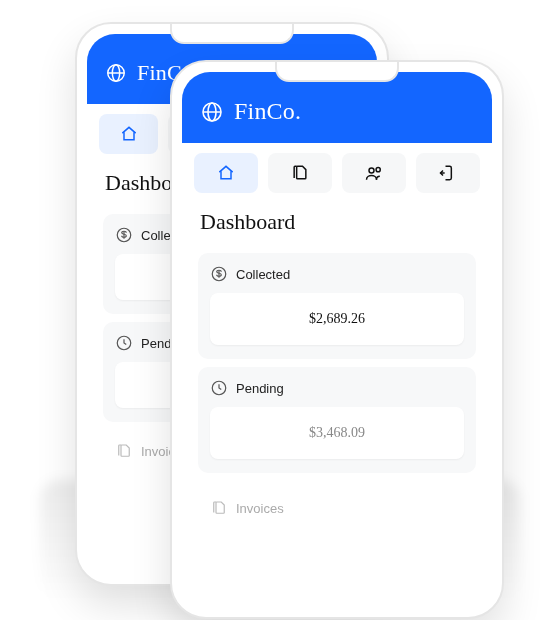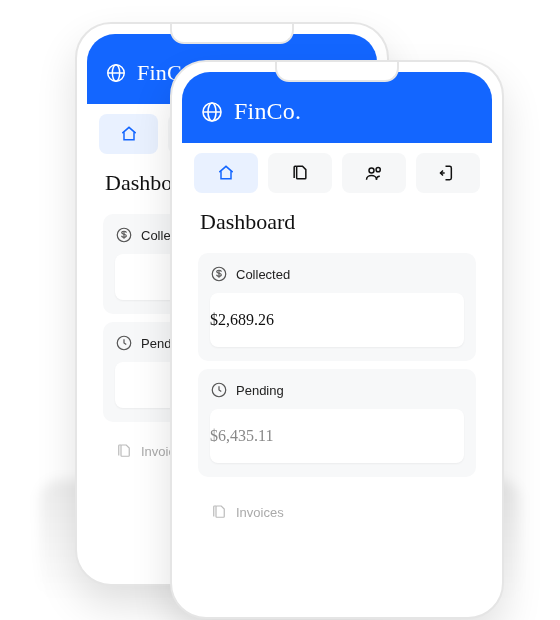--- a/index.html
+++ b/index.html
@@ -17,21 +17,21 @@
   .navbtn{flex:1;height:40px;border-radius:8px;background:#f6f7f8;display:flex;align-items:center;justify-content:center}
   .navbtn.active{background:#e9f1ff}
   .navbtn svg{width:20px;height:20px}
   .navbtn.active svg{stroke:#1366ff}
   .title{font-size:22px;color:#111;padding:6px 18px 10px 18px}
   .card{background:#f7f8f9;border-radius:10px;margin:8px 16px;padding:12px 12px 14px 12px}
   .card-h{display:flex;align-items:center;gap:8px;color:#222;font-family:-apple-system,Helvetica,Arial,sans-serif;font-size:13px;margin-bottom:10px}
   .card-h.muted{color:#aaa}
   .card-h svg{width:18px;height:18px;stroke:#555}
   .card-h.muted svg{stroke:#bbb}
-  .valuebox{background:#fff;border-radius:8px;box-shadow:0 1px 2px rgba(0,0,0,0.05);padding:18px 0;text-align:left;font-size:16px;color:#111}
+  .valuebox{background:#fff;border-radius:8px;box-shadow:0 1px 2px rgba(0,0,0,0.05);padding:18px 0;text-align:center;font-size:14px;color:#111}
   .valuebox.dim{color:#888}
   .valuebox.empty{height:46px;padding:0}
 </style>
 </head>
 <body>
 
 <div class="stage">
   <div class="floor-shadow"></div>
 
   <div class="phone back">
@@ -163,21 +163,21 @@
       </div>
 
       <div class="card">
         <div class="card-h">
           <svg viewBox="0 0 24 24" fill="none" stroke="#555" stroke-width="1.6">
               <circle cx="12" cy="12" r="9"></circle>
               <path d="M12 7v5l3 2"></path>
             </svg>
           <span>Pending</span>
         </div>
-        <div class="valuebox dim">$6,435.11</div>
+        <div class="valuebox dim">$3,468.09</div>
       </div>
 
       <div class="card" style="background:transparent;padding-bottom:0;margin-top:14px">
         <div class="card-h muted">
           <svg viewBox="0 0 24 24" fill="none" stroke="#bbb" stroke-width="1.6">
               <path d="M9 4h6l4 4v10a1 1 0 0 1-1 1H9a1 1 0 0 1-1-1V5a1 1 0 0 1 1-1z"></path>
               <path d="M8 4H6a1 1 0 0 0-1 1v13"></path>
             </svg>
           <span>Invoices</span>
         </div>

